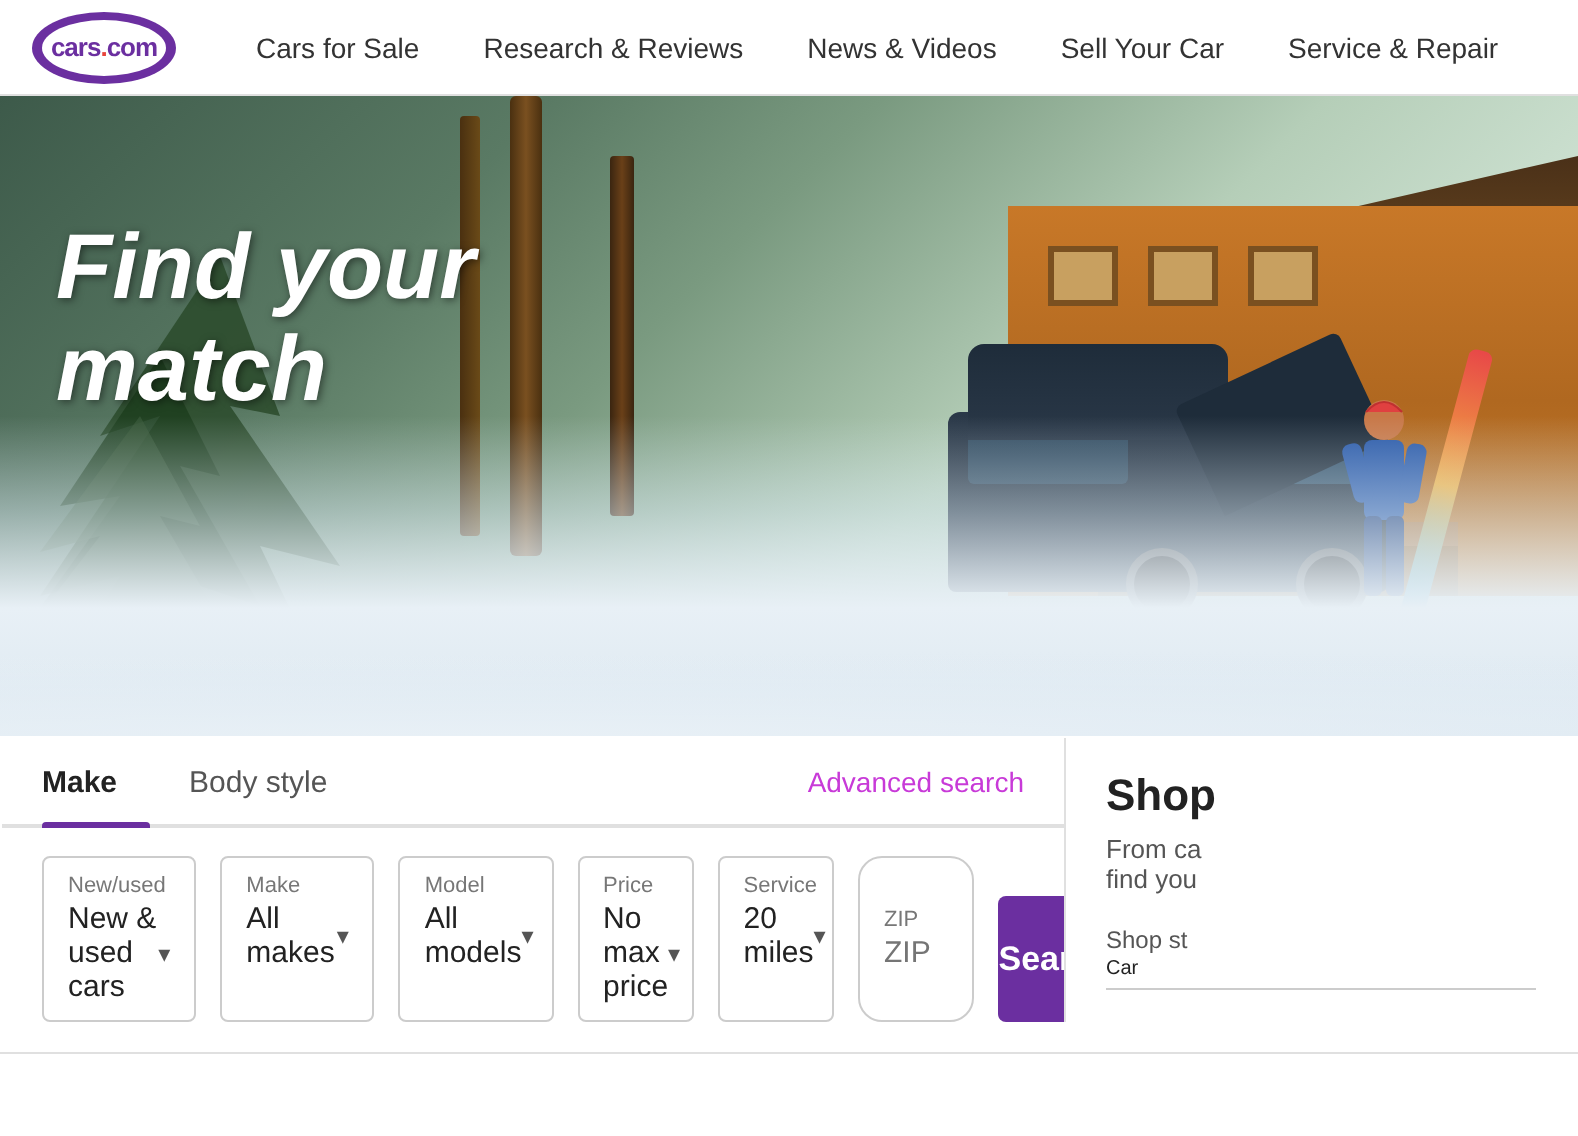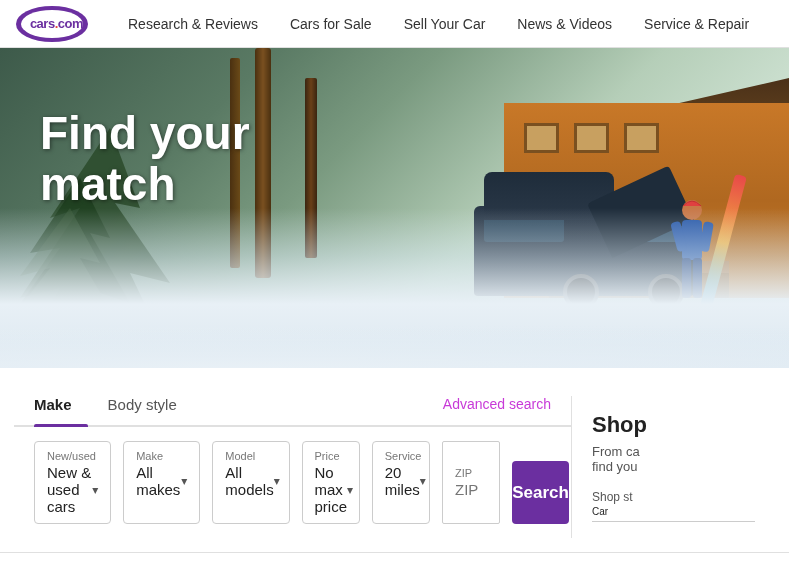--- a/index.html
+++ b/index.html
@@ -31,21 +31,21 @@
       justify-content: center;
       position: relative;
     }
     .logo-oval-inner {
       background: #fff;
       border-radius: 50%;
       width: 62px;
       height: 28px;
       display: flex;
       align-items: center;
-      justify-content: flex-end;
+      justify-content: center;
     }
     .logo-text {
       font-size: 13px;
       font-weight: bold;
       color: #6b2fa0;
       letter-spacing: -0.5px;
     }
     .logo-dot {
       color: #e8433a;
     }
@@ -63,43 +63,44 @@
       font-size: 14px;
       color: #333;
       cursor: pointer;
       white-space: nowrap;
       text-decoration: none;
     }
 
     .hero-headline {
       position: absolute;
       top: 60px;
-      left: 40px;
+      left: 28px;
       color: #fff;
       font-size: 46px;
       font-weight: bold;
       line-height: 1.1;
       text-shadow: 1px 1px 4px rgba(0,0,0,0.5);
       z-index: 10;
+      font-style: italic;
     }
 
     
     .search-panel {
       background: #fff;
-      padding: 14px;
+      padding: 1px;
       border-bottom: 1px solid #e0e0e0;
       display: flex;
-      align-items: flex-end;
+      align-items: flex-start;
     }
     .search-left {
       flex: 1;
       min-width: 0;
     }
     .search-right {
-      width: 204px;
+      width: 256px;
       padding: 16px 20px;
       background: #fff;
       border-left: 1px solid #e0e0e0;
       flex-shrink: 0;
     }
     .shop-title {
       font-size: 22px;
       font-weight: bold;
       color: #222;
     }
@@ -201,21 +202,21 @@
       margin-top: 2px;
     }
     .form-select-arrow {
       color: #555;
       font-size: 12px;
       flex-shrink: 0;
     }
     .form-zip {
       flex: 1;
       border: 1px solid #ccc;
-      border-radius: 2px;
+      border-radius: 12px;
       padding: 8px 12px;
       background: #fff;
       display: flex;
       flex-direction: column;
       justify-content: center;
     }
     .form-zip-label {
       font-size: 11px;
       color: #777;
     }
@@ -393,24 +394,24 @@
   <div class="logo-wrap">
     <div class="logo-oval">
       <div class="logo-oval-inner">
         <span class="logo-text">
           <span>cars</span><span class="logo-dot">.</span><span>com</span>
         </span>
       </div>
     </div>
   </div>
   <nav class="nav">
+    <a class="nav-item">Cars for Sale</a>
     <a class="nav-item">Research &amp; Reviews</a>
-    <a class="nav-item">Cars for Sale</a>
+    <a class="nav-item">News &amp; Videos</a>
     <a class="nav-item">Sell Your Car</a>
-    <a class="nav-item">News &amp; Videos</a>
     <a class="nav-item">Service &amp; Repair</a>
   </nav>
 </header>
 
 <div class="hero-img-container">
 
   <svg class="evg-tree" viewBox="0 0 220 280" xmlns="http://www.w3.org/2000/svg">
     <polygon points="0,280 60,180 20,190 80,100 50,110 110,20 140,100 115,95 170,175 130,165 180,270" fill="#2a4a2a" opacity="0.85"></polygon>
     <polygon points="0,280 40,200 10,210 60,140 30,145 80,70 110,130 90,125 130,195 100,185 150,270" fill="#1a3a1a" opacity="0.7"></polygon>
     <polygon points="-20,280 30,220 0,225 50,160 20,168 70,100 100,155 80,150 115,210 90,200 130,275" fill="#3a5a3a" opacity="0.6"></polygon>

